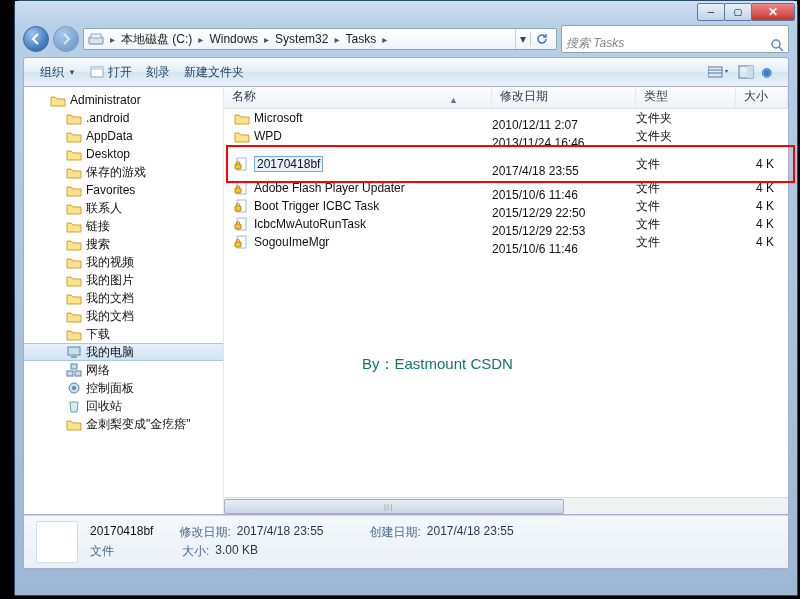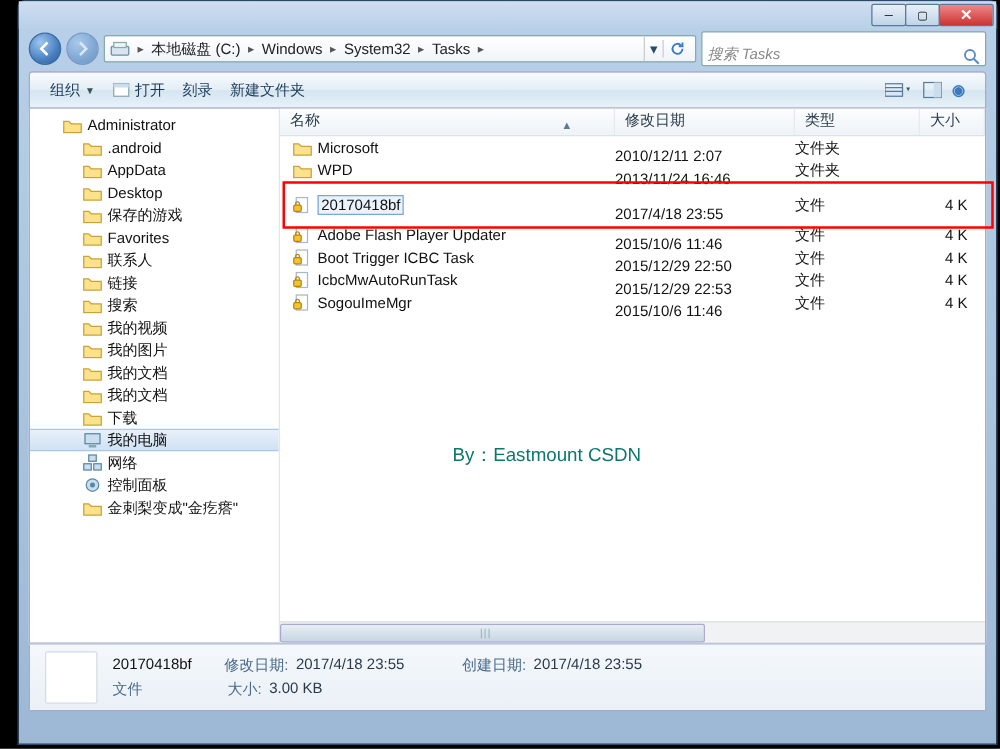--- a/index.html
+++ b/index.html
@@ -353,20 +353,28 @@
               <svg width="16" height="14">
                 <circle cx="8" cy="7" r="5" fill="#cde" stroke="#58a"></circle>
                 <circle cx="8" cy="7" r="2" fill="#58a"></circle>
               </svg>
             </span>
             <span>控制面板</span>
           </div>
           <div class="tree-item child">
             <span class="ticon">
               <svg width="16" height="14">
+                <path d="M4 3h8l-1 10H5z" fill="#d8e8f8" stroke="#6a9"></path>
+              </svg>
+            </span>
+            <span>回收站</span>
+          </div>
+          <div class="tree-item child">
+            <span class="ticon">
+              <svg width="16" height="14">
                 <path d="M1 4h4l2 2h8v7H1z" fill="#fce28a" stroke="#caa23a"></path>
               </svg>
             </span>
             <span>金刺梨变成"金疙瘩"</span>
           </div>
         </div>
     </div>
 
     <div class="listpane">
       <div class="list-header">

